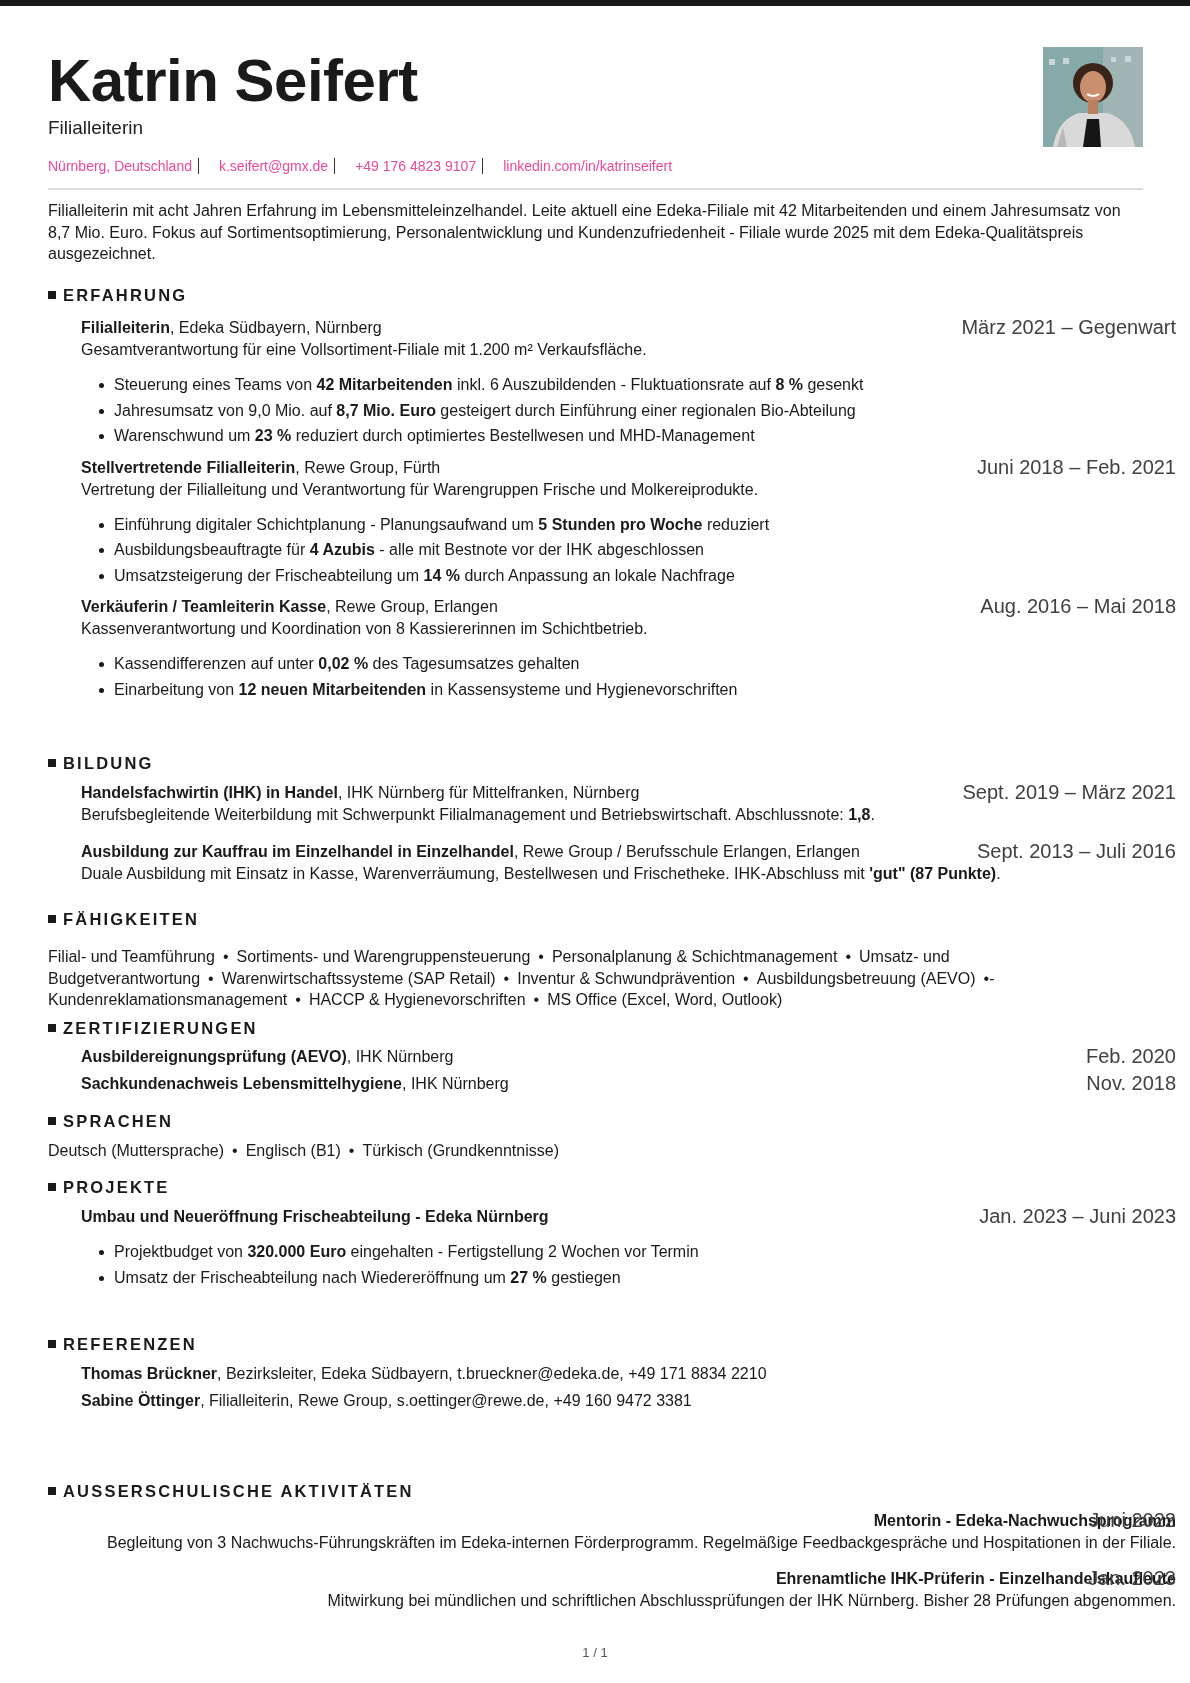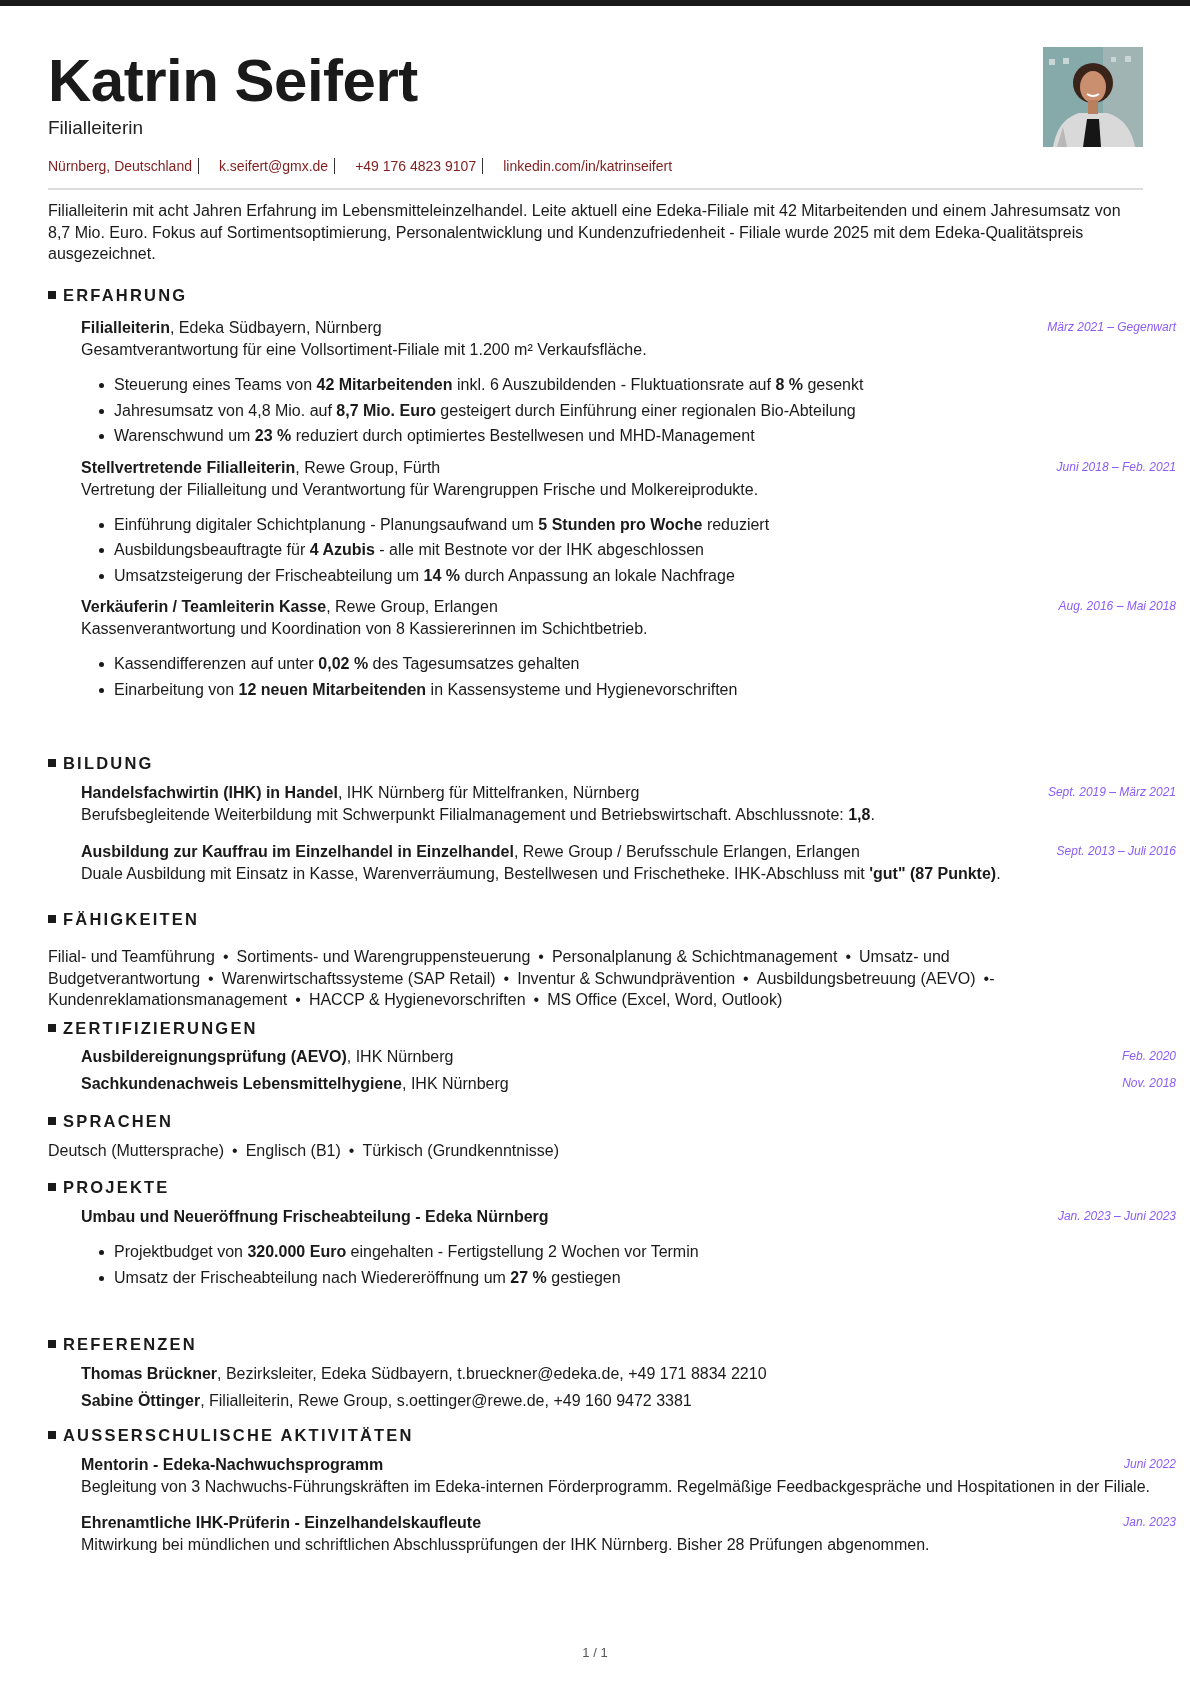--- a/index.html
+++ b/index.html
@@ -3,33 +3,33 @@
 <meta charset="utf-8">
 <style>
   * { box-sizing: border-box; margin: 0; padding: 0; }
   html, body { width: 1190px; height: 1683px; background: #ffffff; }
   body { font-family: "Liberation Sans", "DejaVu Sans", sans-serif; color: #1a1a1a; position: relative; overflow: hidden; }
   .topbar { position: absolute; left: 0; top: 0; width: 1190px; height: 6px; background: #1a1a1a; }
   .page { position: absolute; left: 48px; top: 0; width: 1095px; }
   .header { position: relative; height: 219px; }
   .name { position: absolute; left: 0; top: 46px; font-size: 60px; font-weight: 700; letter-spacing: -0.5px; line-height: 70px; }
   .role { position: absolute; left: 0; top: 116px; font-size: 19px; line-height: 24px; color: #222; }
-  .contacts { position: absolute; left: 0; top: 157px; font-size: 14px; line-height: 18px; color: #7f1d1d; display: flex; }
+  .contacts { position: absolute; left: 0; top: 157px; font-size: 14px; line-height: 18px; color: #ec4899; display: flex; }
   .contacts .c { white-space: nowrap; }
   .contacts .sep { display: inline-block; width: 1px; height: 16px; background: #333; margin: 1px 20px 0 6px; vertical-align: top; }
   .photo { position: absolute; right: 0; top: 47px; width: 100px; height: 100px; overflow: hidden; background: #7ea3a4; }
   .rule { position: absolute; left: 0; top: 188px; width: 1095px; height: 2px; background: #dcdcdc; }
   .summary { position: absolute; left: 0; top: 200px; width: 1095px; font-size: 16px; line-height: 21.5px; color: #1a1a1a; }
   .sec { position: absolute; left: 0; width: 1095px; }
   .sec-title { display: flex; align-items: center; font-size: 16.5px; font-weight: 700; letter-spacing: 2.2px; line-height: 22px; height: 22px; }
   .sec-title .sq { display: inline-block; width: 8px; height: 8px; background: #1a1a1a; margin-right: 7px; }
   .entry { position: relative; width: 1095px; margin-left: 33px; }
   .entry-head { position: relative; font-size: 16px; line-height: 22px; height: 22px; }
   .entry-head b { font-weight: 700; }
-  .date { position: absolute; right: 0; top: 0; font-size: 12px; font-style: italic; color: #8b5cf6; line-height: 20px; }
+  .date { position: absolute; right: 0; top: 0; font-size: 20px; color: #404040; line-height: 20px; }
   .desc { font-size: 16px; line-height: 22px; color: #1a1a1a; }
   ul.bul { list-style: none; margin-top: 11px; }
   ul.bul li { position: relative; padding-left: 33px; font-size: 16px; line-height: 25.5px; }
   ul.bul li::before { content: ""; position: absolute; left: 18px; top: 11px; width: 5px; height: 5px; border-radius: 50%; background: #1a1a1a; }
   .inline-list { font-size: 16px; line-height: 21.5px; }
   .dot { margin: 0 8px; }
   .footer { position: absolute; left: 0; top: 1645px; width: 1190px; text-align: center; font-size: 13px; color: #555; }
 </style>
 </head>
 <body>
@@ -79,21 +79,21 @@
       </div>
 
     <div class="entry" style="margin-top:11px;">
       <div class="entry-head">
         <b>Filialleiterin</b><span>, Edeka Südbayern, Nürnberg</span>
         <span class="date">März 2021 – Gegenwart</span>
       </div>
       <div class="desc">Gesamtverantwortung für eine Vollsortiment-Filiale mit 1.200 m² Verkaufsfläche.</div>
       <ul class="bul">
         <li><span>Steuerung eines Teams von </span><b>42 Mitarbeitenden</b><span> inkl. 6 Auszubildenden - Fluktuationsrate auf </span><b>8 %</b><span> gesenkt</span></li>
-        <li><span>Jahresumsatz von 4,8 Mio. auf </span><b>8,7 Mio. Euro</b><span> gesteigert durch Einführung einer regionalen Bio-Abteilung</span></li>
+        <li><span>Jahresumsatz von 9,0 Mio. auf </span><b>8,7 Mio. Euro</b><span> gesteigert durch Einführung einer regionalen Bio-Abteilung</span></li>
         <li><span>Warenschwund um </span><b>23 %</b><span> reduziert durch optimiertes Bestellwesen und MHD-Management</span></li>
       </ul>
     </div>
 
     <div class="entry" style="margin-top:8px;">
       <div class="entry-head">
         <b>Stellvertretende Filialleiterin</b><span>, Rewe Group, Fürth</span>
         <span class="date">Juni 2018 – Feb. 2021</span>
       </div>
       <div class="desc">Vertretung der Filialleitung und Verantwortung für Warengruppen Frische und Molkereiprodukte.</div>
@@ -200,21 +200,21 @@
         <span>REFERENZEN</span>
       </div>
     <div class="entry" style="margin-top:8px;">
       <div class="entry-head" style="height:27px;"><b>Thomas Brückner</b><span>, Bezirksleiter, Edeka Südbayern, t.brueckner@edeka.de, +49 171 8834 2210</span></div>
     </div>
     <div class="entry">
       <div class="entry-head"><b>Sabine Öttinger</b><span>, Filialleiterin, Rewe Group, s.oettinger@rewe.de, +49 160 9472 3381</span></div>
     </div>
   </div>
 
-  <div class="sec" style="top:1424px;">
+  <div class="sec" style="top:1480px;text-align:right;">
     <div class="sec-title">
         <span class="sq"></span>
         <span>AUSSERSCHULISCHE AKTIVITÄTEN</span>
       </div>
     <div class="entry" style="margin-top:8px;">
       <div class="entry-head">
         <b>Mentorin - Edeka-Nachwuchsprogramm</b>
         <span class="date">Juni 2022</span>
       </div>
       <div class="desc">Begleitung von 3 Nachwuchs-Führungskräften im Edeka-internen Förderprogramm. Regelmäßige Feedbackgespräche und Hospitationen in der Filiale.</div>

